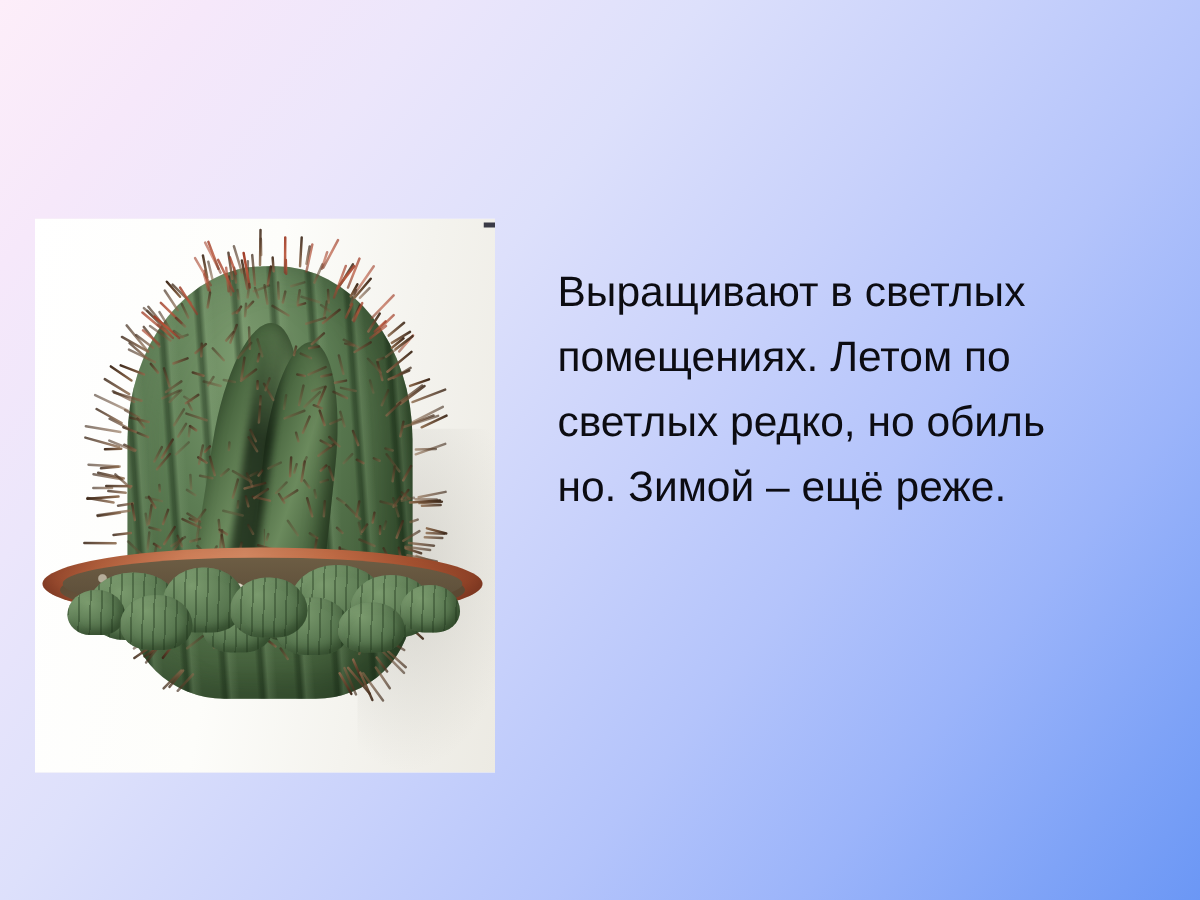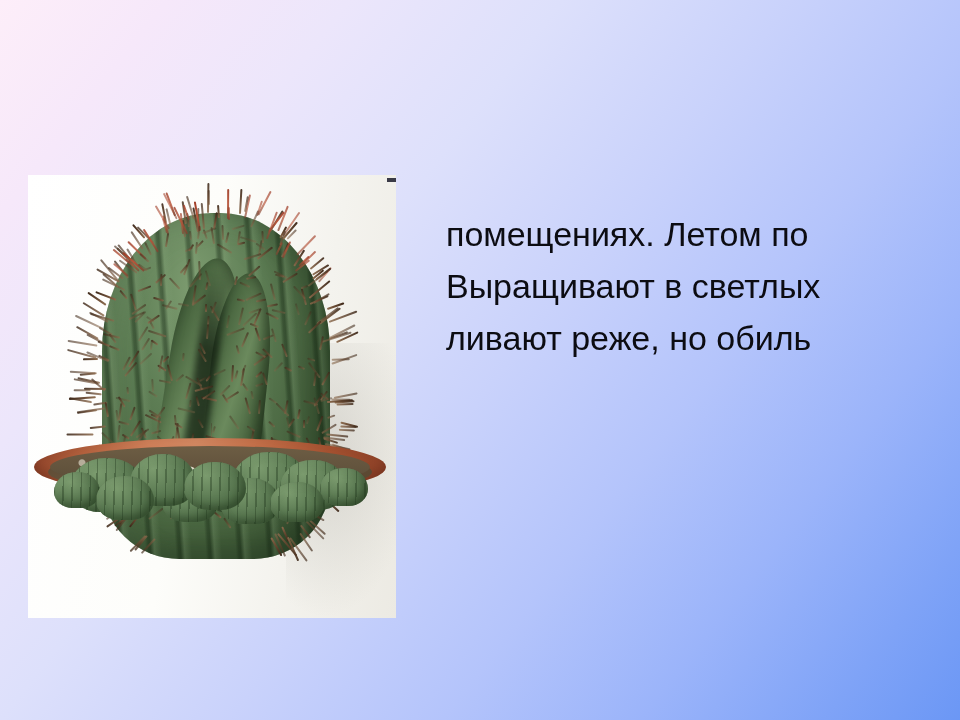--- a/index.html
+++ b/index.html
@@ -718,18 +718,19 @@
             <div class="pup" style="left: 236px; top: 50px; width: 54px; height: 40px; z-index: 7;"></div>
             <div class="pup" style="left: 20px; top: 40px; width: 46px; height: 36px; z-index: 5;"></div>
             <div class="pup" style="left: 286px; top: 36px; width: 48px; height: 38px; z-index: 6;"></div>
           </div>
       </div>
     </div>
     <div id="photo-corner-mark"></div>
   </div>
 
   <div id="body-text">
+    <span class="line">Выращивают в светлых</span>
     <span class="line">помещениях. Летом по</span>
-    <span class="line">Выращивают в светлых</span>
-    <span class="line">ливают реже, но обиль</span>
+    <span class="line">светлых редко, но обиль</span>
+    <span class="line">но. Зимой – ещё реже.</span>
   </div>
 
 </div>
 
 </body></html>

